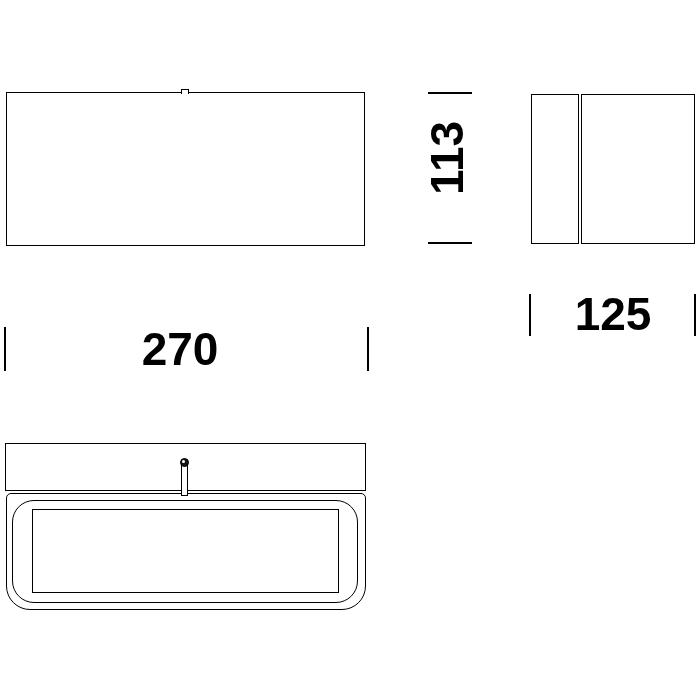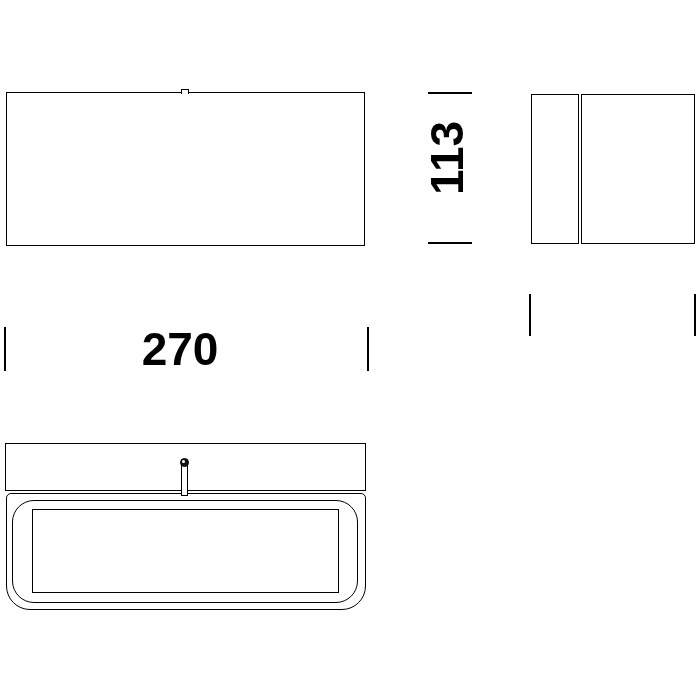--- a/index.html
+++ b/index.html
@@ -116,18 +116,19 @@
     <div class="peg-shaft"></div>
     <div class="peg-head"></div>
   </div>
 
   <div class="tick tick-113-top"></div>
   <div class="tick tick-113-bottom"></div>
   <div class="dim-label dim-113">113</div>
 
   <div class="tick tick-125-left"></div>
   <div class="tick tick-125-right"></div>
+  <div class="dim-label dim-125">125</div>
 
   <div class="tick tick-270-left"></div>
   <div class="tick tick-270-right"></div>
   <div class="dim-label dim-270">270</div>
 
 </div>
 
 </body></html>

